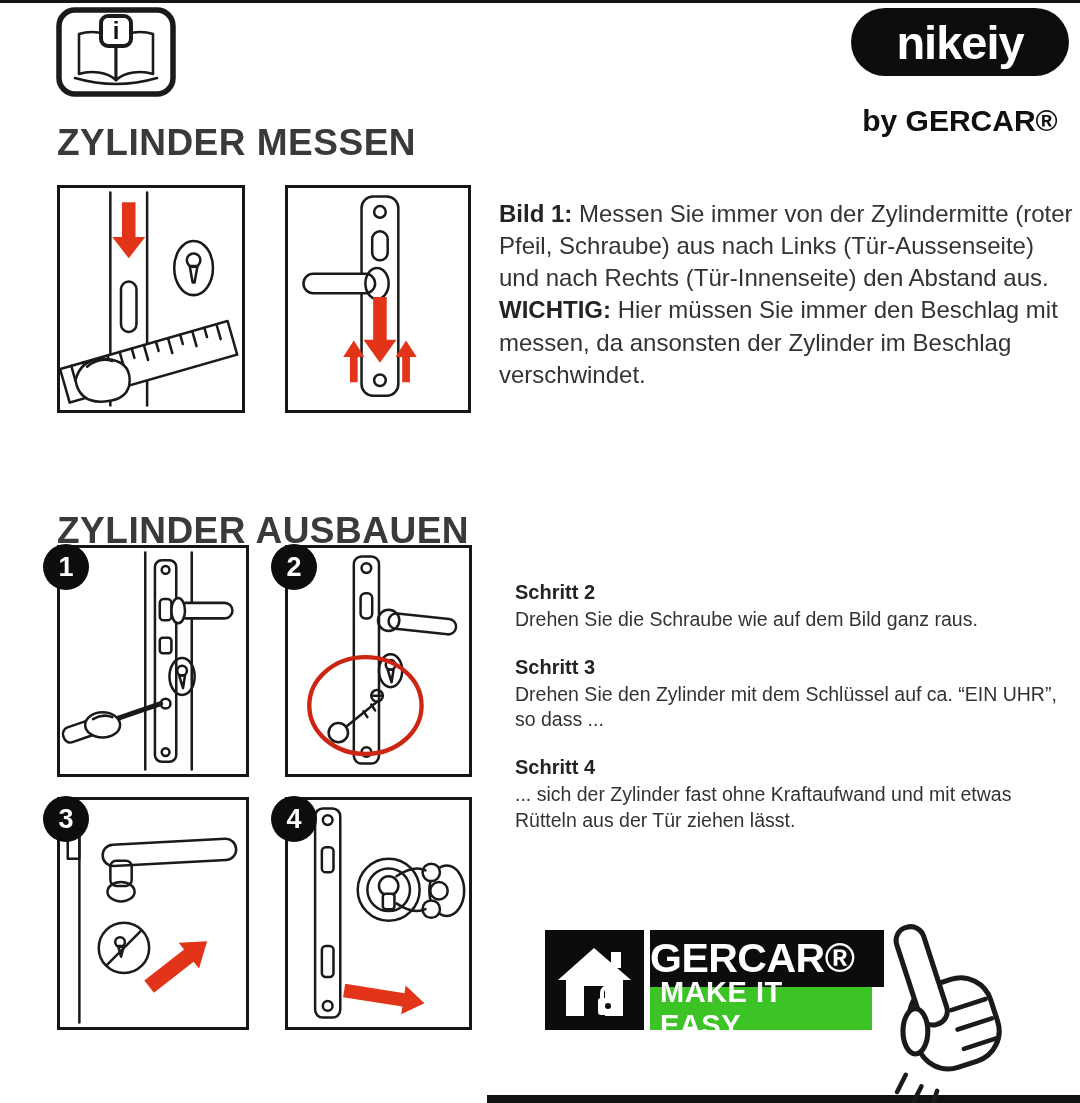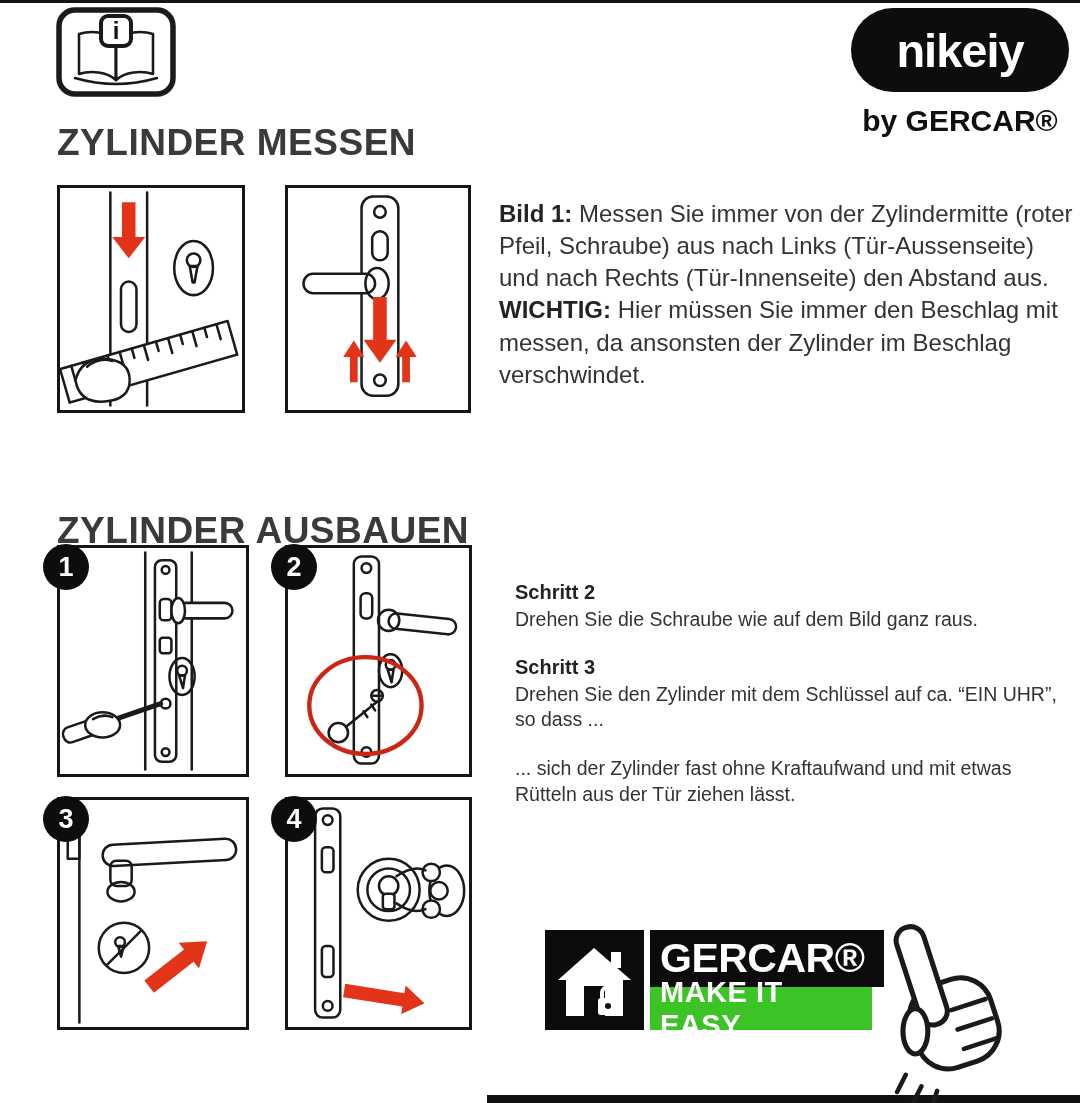--- a/index.html
+++ b/index.html
@@ -16,27 +16,27 @@
     font-weight:800;font-size:27px;display:flex;align-items:center;justify-content:center;z-index:5;
   }
   .copy{position:absolute;}
   .para{font-size:24px;line-height:1.34;color:#333;margin:0 0 18px 7px;}
   .para strong{font-weight:800;color:#232323;}
   .step{margin-bottom:23px;}
   .step-label{font-weight:800;font-size:20px;color:#232323;margin-bottom:3px;}
   .step-text{font-size:19.5px;line-height:1.32;color:#333;}
   .divider{position:absolute;left:0;top:441;width:1080px;border-top:3px solid #141414;}
   .brand-pill{
-    position:absolute;left:851px;top:8px;width:218px;height:84px;background:#0d0d0d;border-radius:44px;
+    position:absolute;left:851px;top:8px;width:218px;height:68px;background:#0d0d0d;border-radius:44px;
     display:flex;align-items:center;justify-content:center;color:#fff;font-size:47px;font-weight:800;letter-spacing:-1px;
   }
   .brand-byline{position:absolute;left:851px;top:104px;width:218px;text-align:center;font-size:30px;font-weight:700;color:#101010;}
   .gercar-bar{
     position:absolute;left:650px;top:930px;width:234px;height:57px;background:#0c0c0c;color:#fff;
-    display:flex;align-items:center;padding-left:10px;box-sizing:border-box;font-size:41px;font-weight:800;letter-spacing:-.5px;
+    display:flex;align-items:center;box-sizing:border-box;font-size:41px;font-weight:800;letter-spacing:-.5px;
   }
   .green-bar{
     position:absolute;left:650px;top:987px;width:222px;height:43px;background:#3cc325;color:#fff;
     display:flex;align-items:center;padding-left:10px;box-sizing:border-box;font-size:29px;font-weight:800;letter-spacing:.5px;
   }
   .house-box{position:absolute;left:545px;top:930px;width:99px;height:100px;background:#0c0c0c;}
   .house-box svg{width:100%;height:100%;display:block;}
   .hand-wrap{position:absolute;left:852px;top:912px;width:190px;height:192px;transform:rotate(-18deg);z-index:6;}
   .hand-wrap svg{width:100%;height:100%;display:block;}
   .bottom-bar{position:absolute;left:487px;top:1095px;width:593px;height:8px;background:#111;}
@@ -225,20 +225,21 @@
     </div>
     <div class="step">
       <div class="step-label">Schritt 2</div>
       <div class="step-text">Drehen Sie die Schraube wie auf dem Bild ganz raus.</div>
     </div>
     <div class="step">
       <div class="step-label">Schritt 3</div>
       <div class="step-text">Drehen Sie den Zylinder mit dem Schlüssel auf ca. “EIN UHR”, so dass ...</div>
     </div>
     <div class="step">
+      <div class="step-label">Schritt 4</div>
       <div class="step-text">... sich der Zylinder fast ohne Kraftaufwand und mit etwas Rütteln aus der Tür ziehen lässt.</div>
     </div>
   </div>
 
   <div class="house-box">
     <svg viewBox="0 0 99 100">
       <rect x="0" y="0" width="99" height="100" fill="#0c0c0c"></rect>
       <rect x="66" y="22" width="10" height="16" fill="#fff"></rect>
       <polygon points="13,50 49,18 86,50" fill="#fff"></polygon>
       <rect x="21" y="48" width="57" height="38" fill="#fff"></rect>

